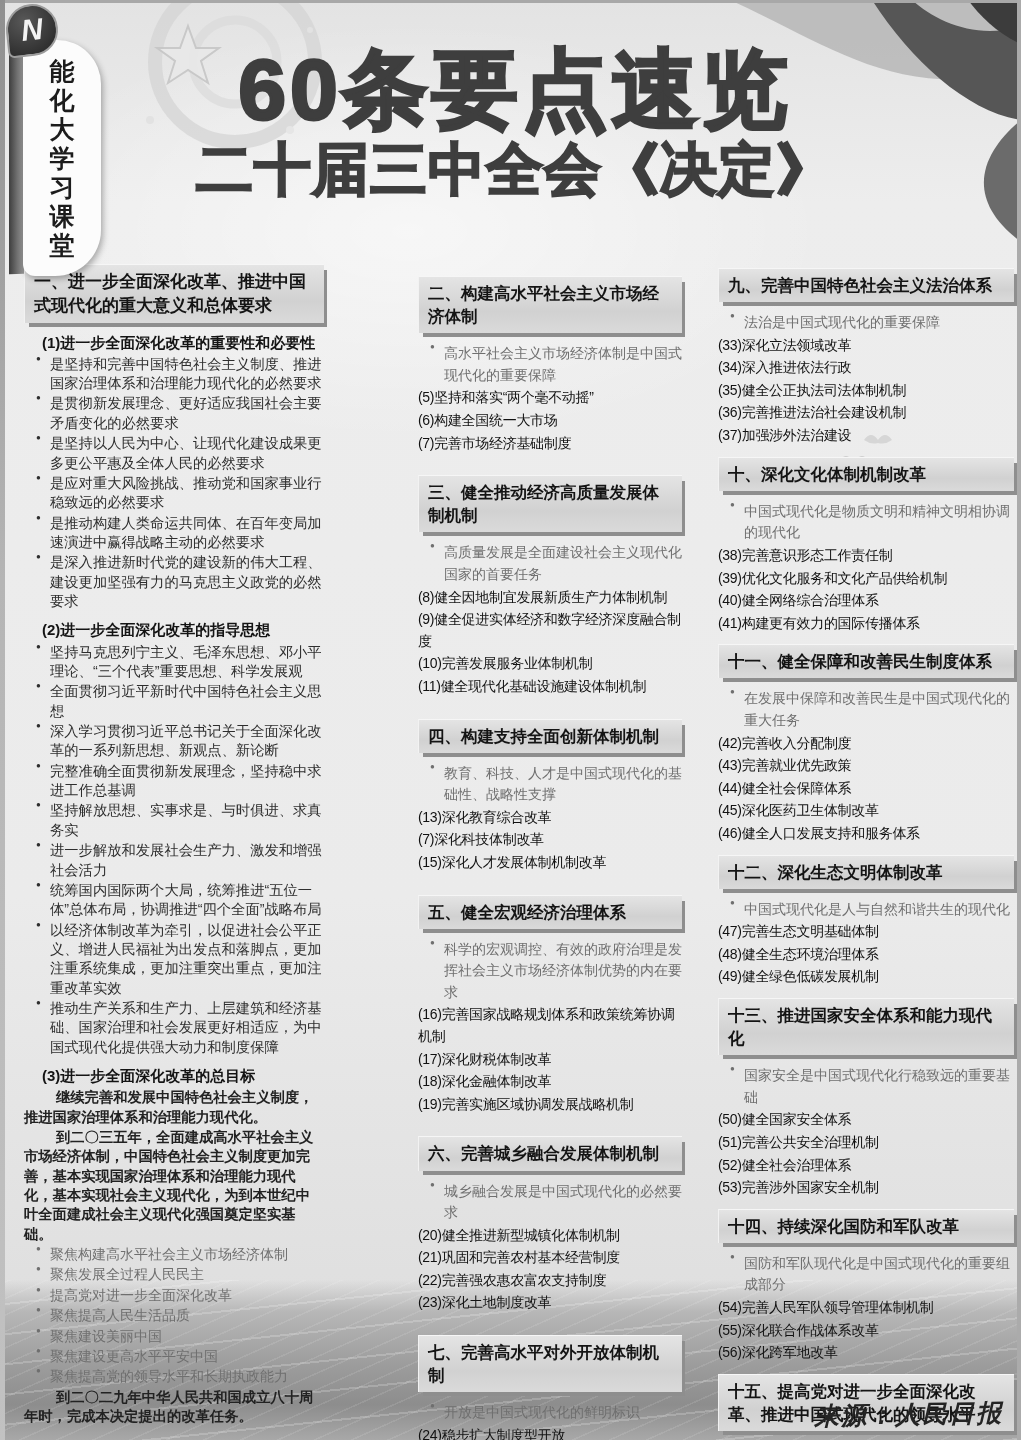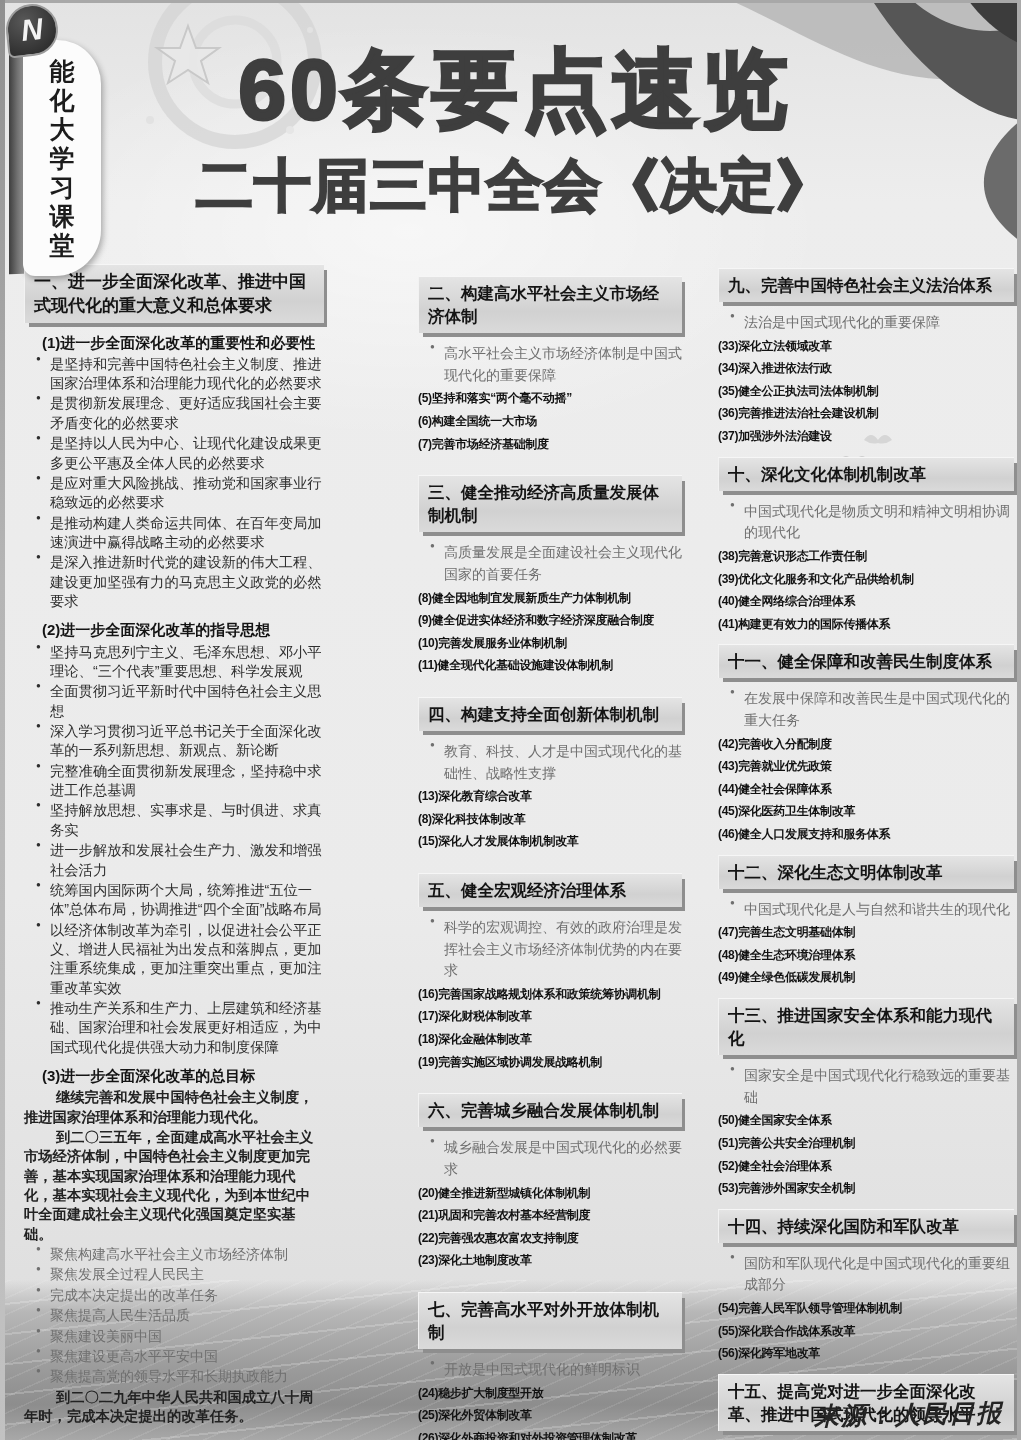--- a/index.html
+++ b/index.html
@@ -40,21 +40,21 @@
     background:#fcfcfc;border-radius:10px 44px 46px 12px;
     box-shadow:2px 3px 6px rgba(0,0,0,.3);
     display:flex;align-items:center;justify-content:center;
   }
   .banner-chars{display:flex;flex-direction:column;line-height:29px;
     font-family:"DejaVu Serif",serif;font-weight:bold;font-size:25px;color:#1c1c1c;text-align:center;}
 
   
   .title-block{position:absolute;left:115px;top:44px;width:800px;z-index:3;text-align:center;color:#3e3e3e;}
   .t1{font-size:86px;font-weight:900;letter-spacing:4px;-webkit-text-stroke:3px #3e3e3e;line-height:1.05;}
-  .t2{font-size:57px;font-weight:900;letter-spacing:1px;-webkit-text-stroke:2px #3e3e3e;line-height:1.1;margin-top:20px;}
+  .t2{font-size:57px;font-weight:900;letter-spacing:1px;-webkit-text-stroke:2px #3e3e3e;line-height:1.1;margin-top:4px;}
 
   
   .col{position:absolute;z-index:3;}
   .c1{left:24px;top:264px;width:300px;}
   .c2{left:394px;top:276px;width:288px;}
   .c3{left:718px;top:268px;width:296px;}
 
   .sec-h{
     background:linear-gradient(180deg,#e4e4e4 0%,#d1d1d1 62%,#dadada 100%);
     box-shadow:4px 5px 0 -1px #8e8e8e;
@@ -72,21 +72,21 @@
 
   .sub{font-weight:bold;color:#141414;font-size:15px;margin:11px 0 2px 18px;line-height:1.25;}
   .para .txt{font-weight:bold;color:#222222;font-size:14.3px;}
   .para{text-indent:2em;}
   .bullet,.bullet-muted{padding-left:14px;margin-left:12px;}
   .dot{position:absolute;left:0;top:0;font-size:8px;line-height:inherit;color:inherit;}
   .bullet .dot{color:#2e2e2e;}
   .bullet-muted .dot{color:#6f6f6f;}
   .bullet .txt{color:#2e2e2e;font-size:14.3px;}
   .bullet-muted .txt{color:#6f6f6f;font-size:14px;}
-  .num .txt{font-weight:bold;color:#121212;font-size:12px;letter-spacing:-0.3px;}
+  .num .txt{font-weight:normal;color:#121212;font-size:14px;letter-spacing:-0.3px;}
 
   .source{
     position:absolute;right:18px;top:1398px;z-index:6;
     font-family:"DejaVu Serif",serif;font-weight:bold;font-style:italic;
     font-size:25px;color:#242424;letter-spacing:2px;transform:rotate(-1deg);
   }
 </style>
 </head>
 <body>
 
@@ -150,21 +150,21 @@
           <div class="it bullet"><span class="dot">●</span><span class="txt">坚持解放思想、实事求是、与时俱进、求真务实</span></div>
           <div class="it bullet"><span class="dot">●</span><span class="txt">进一步解放和发展社会生产力、激发和增强社会活力</span></div>
           <div class="it bullet"><span class="dot">●</span><span class="txt">统筹国内国际两个大局，统筹推进“五位一体”总体布局，协调推进“四个全面”战略布局</span></div>
           <div class="it bullet"><span class="dot">●</span><span class="txt">以经济体制改革为牵引，以促进社会公平正义、增进人民福祉为出发点和落脚点，更加注重系统集成，更加注重突出重点，更加注重改革实效</span></div>
           <div class="it bullet"><span class="dot">●</span><span class="txt">推动生产关系和生产力、上层建筑和经济基础、国家治理和社会发展更好相适应，为中国式现代化提供强大动力和制度保障</span></div>
           <div class="it sub"><span class="txt">(3)进一步全面深化改革的总目标</span></div>
           <div class="it para"><span class="txt">继续完善和发展中国特色社会主义制度，推进国家治理体系和治理能力现代化。</span></div>
           <div class="it para"><span class="txt">到二〇三五年，全面建成高水平社会主义市场经济体制，中国特色社会主义制度更加完善，基本实现国家治理体系和治理能力现代化，基本实现社会主义现代化，为到本世纪中叶全面建成社会主义现代化强国奠定坚实基础。</span></div>
           <div class="it bullet-muted"><span class="dot">●</span><span class="txt">聚焦构建高水平社会主义市场经济体制</span></div>
           <div class="it bullet-muted"><span class="dot">●</span><span class="txt">聚焦发展全过程人民民主</span></div>
-          <div class="it bullet-muted"><span class="dot">●</span><span class="txt">完成本决定提出的改革任务</span></div>
+          <div class="it bullet-muted"><span class="dot">●</span><span class="txt">提高党对进一步全面深化改革</span></div>
           <div class="it bullet-muted"><span class="dot">●</span><span class="txt">聚焦提高人民生活品质</span></div>
           <div class="it bullet-muted"><span class="dot">●</span><span class="txt">聚焦建设美丽中国</span></div>
           <div class="it bullet-muted"><span class="dot">●</span><span class="txt">聚焦建设更高水平平安中国</span></div>
           <div class="it bullet-muted"><span class="dot">●</span><span class="txt">聚焦提高党的领导水平和长期执政能力</span></div>
           <div class="it para"><span class="txt">到二〇二九年中华人民共和国成立八十周年时，完成本决定提出的改革任务。</span></div>
         </div>
       </div>
     </div>
   <div class="col c2">
       <div class="sec">
@@ -184,21 +184,21 @@
           <div class="it num"><span class="txt">(9)健全促进实体经济和数字经济深度融合制度</span></div>
           <div class="it num"><span class="txt">(10)完善发展服务业体制机制</span></div>
           <div class="it num"><span class="txt">(11)健全现代化基础设施建设体制机制</span></div>
         </div>
       </div>
       <div class="sec">
         <div class="sec-h">四、构建支持全面创新体制机制</div>
         <div class="sec-b">
           <div class="it bullet-muted"><span class="dot">●</span><span class="txt">教育、科技、人才是中国式现代化的基础性、战略性支撑</span></div>
           <div class="it num"><span class="txt">(13)深化教育综合改革</span></div>
-          <div class="it num"><span class="txt">(8)深化科技体制改革</span></div>
+          <div class="it num"><span class="txt">(7)深化科技体制改革</span></div>
           <div class="it num"><span class="txt">(15)深化人才发展体制机制改革</span></div>
         </div>
       </div>
       <div class="sec">
         <div class="sec-h">五、健全宏观经济治理体系</div>
         <div class="sec-b">
           <div class="it bullet-muted"><span class="dot">●</span><span class="txt">科学的宏观调控、有效的政府治理是发挥社会主义市场经济体制优势的内在要求</span></div>
           <div class="it num"><span class="txt">(16)完善国家战略规划体系和政策统筹协调机制</span></div>
           <div class="it num"><span class="txt">(17)深化财税体制改革</span></div>
           <div class="it num"><span class="txt">(18)深化金融体制改革</span></div>

